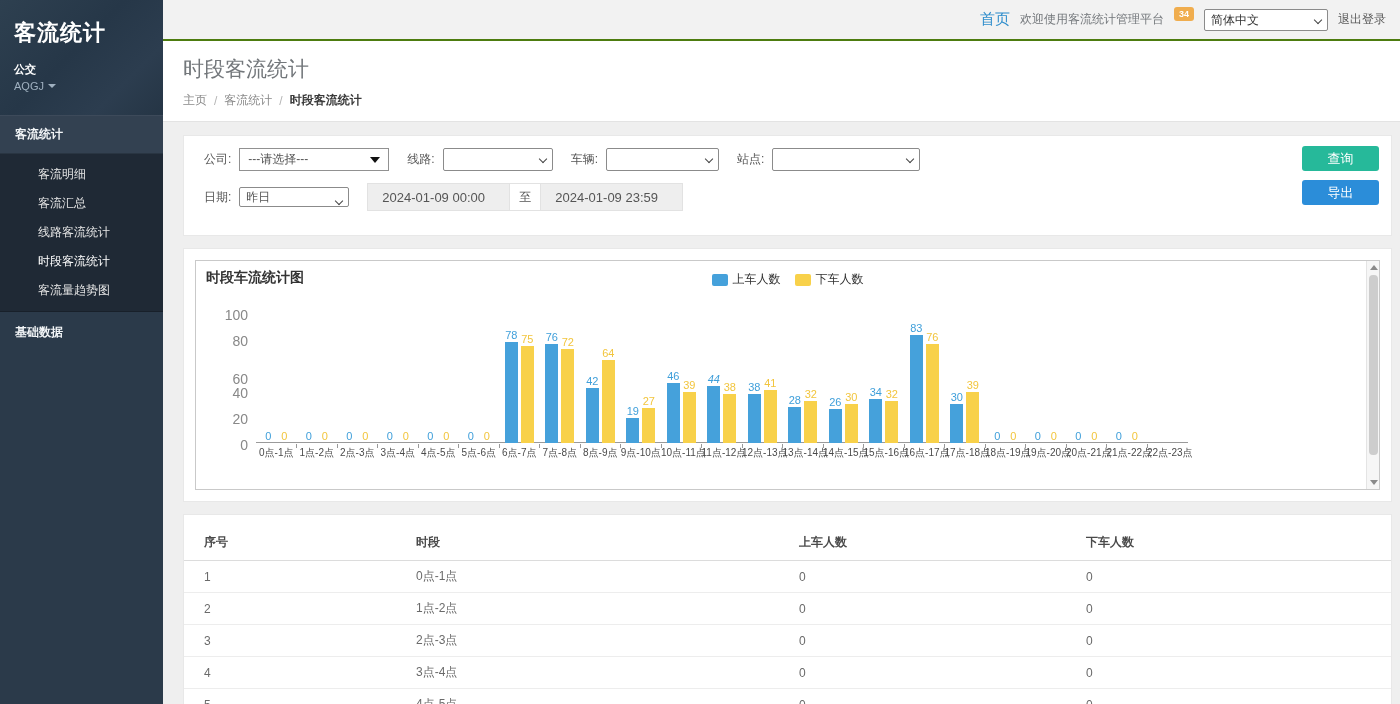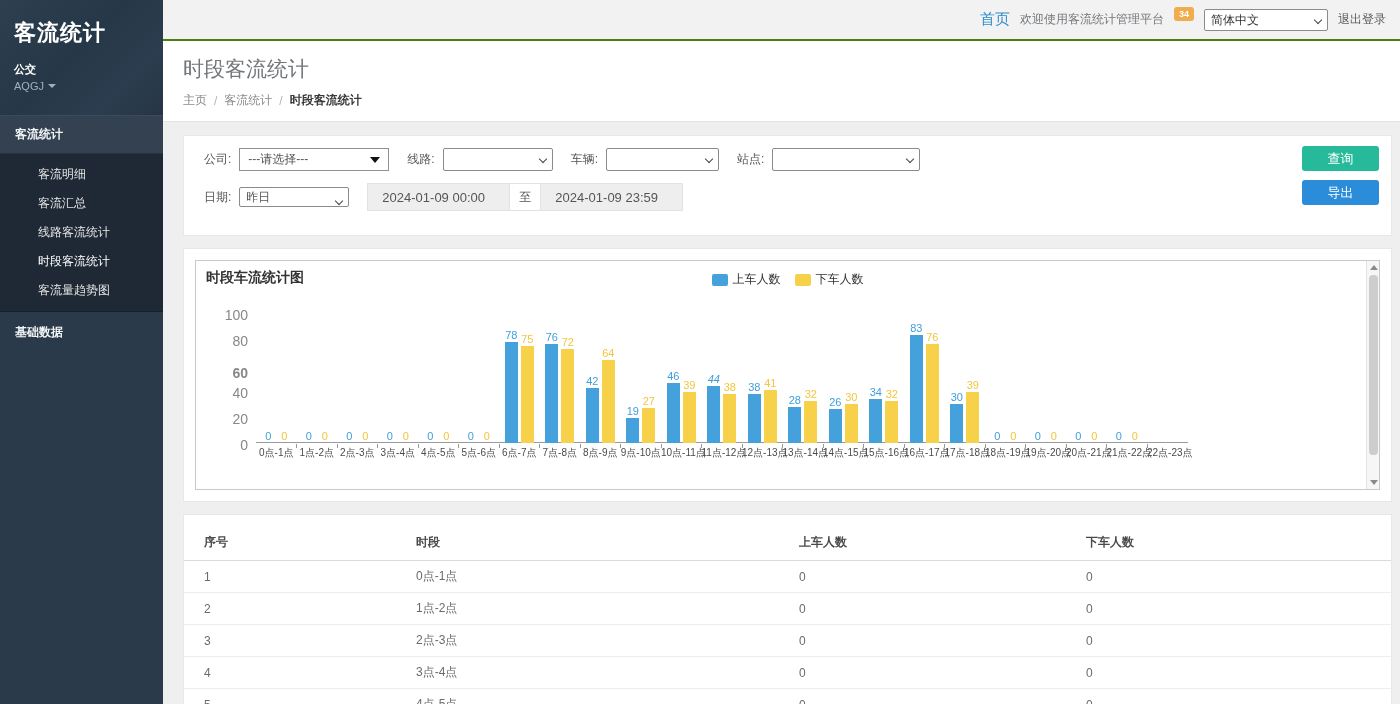--- a/index.html
+++ b/index.html
@@ -211,21 +211,21 @@
               <span class="legend-item">
                 <span class="legend-swatch" style="background: rgb(248, 209, 74);"></span>
                 <span class="legend-label">下车人数</span>
               </span>
             </div>
           <div class="plot-wrap">
             <div class="plot" id="plot">
                 <span class="ylab" style="top: 124px;">0</span>
                 <span class="ylab" style="top: 98px;">20</span>
                 <span class="ylab" style="top: 72px;">40</span>
-                <span class="ylab" style="top: 52px; font-weight: bold;">60</span>
+                <span class="ylab" style="top: 58px;">60</span>
                 <span class="ylab" style="top: 20px;">80</span>
                 <span class="ylab" style="top: -6px;">100</span>
                 <div class="cat">
                   <div class="barcol">
                     <div class="bar-val" style="color: rgb(63, 159, 218);">0</div>
                     <div class="bar" style="background: rgb(69, 161, 219); height: 0px;"></div>
                   </div>
                   <div class="barcol">
                     <div class="bar-val" style="color: rgb(242, 197, 61);">0</div>
                     <div class="bar" style="background: rgb(248, 209, 74); height: 0px;"></div>

